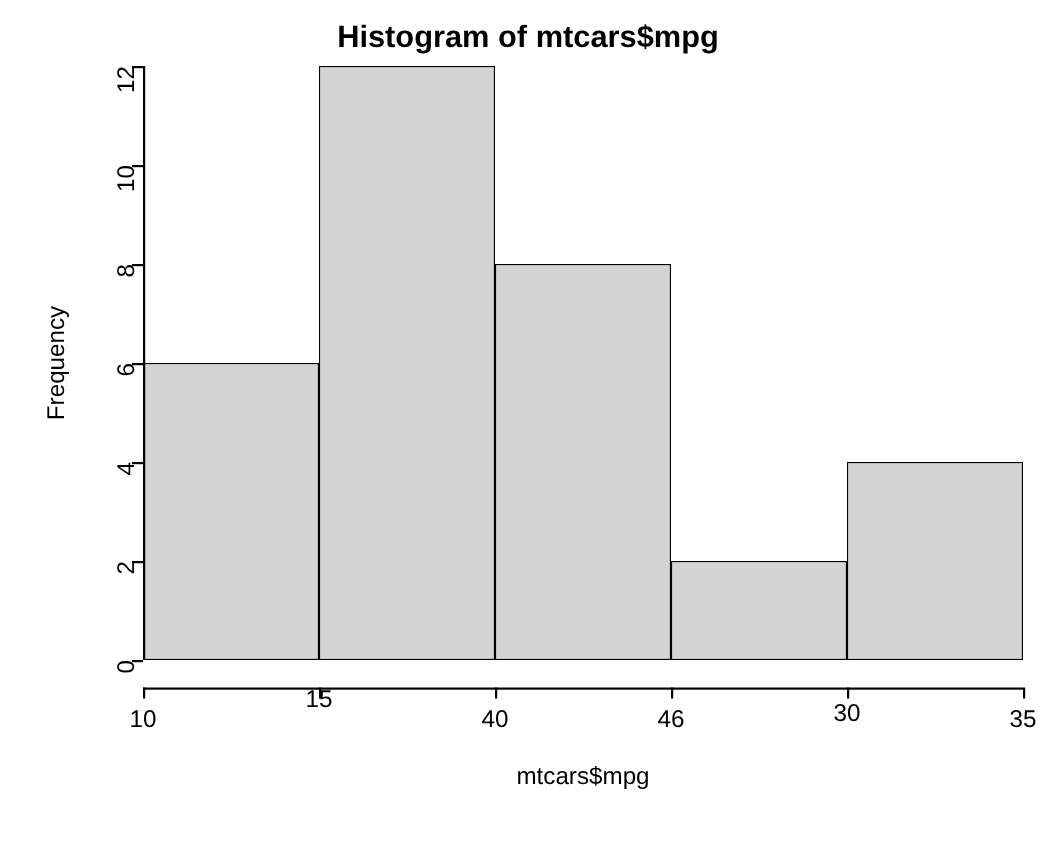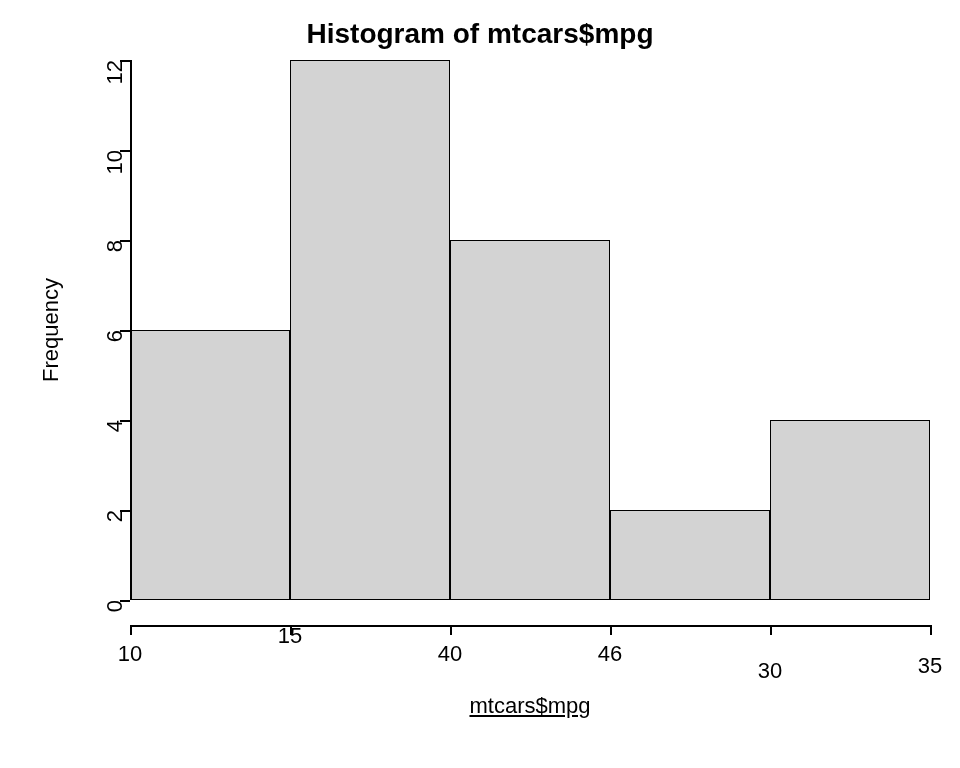--- a/index.html
+++ b/index.html
@@ -76,21 +76,20 @@
     .y-axis-label {
       position: absolute;
       font-size: 22px;
       transform: rotate(-90deg);
       transform-origin: center center;
     }
     .x-axis-label {
       position: absolute;
       font-size: 22px;
       text-align: center;
-      text-decoration: underline;
     }
   </style>
 </head>
 <body>
 
 <div class="chart-title">Histogram of mtcars$mpg</div>
 
 <div class="plot-area" id="plot-area">
     <div class="bar" style="left: 0px; width: 160px; height: 270px;"></div>
     <div class="bar" style="left: 160px; width: 160px; height: 540px;"></div>
@@ -103,23 +102,23 @@
     <div class="x-axis-line" style="left: 130px; top: 625px; width: 800px;"></div>
     <div class="x-tick" style="left: 130px; top: 625px; height: 10px;"></div>
     <div class="x-tick-label" style="left: 130px; top: 641px;">10</div>
     <div class="x-tick" style="left: 290px; top: 625px; height: 10px;"></div>
     <div class="x-tick-label" style="left: 290px; top: 623px;">15</div>
     <div class="x-tick" style="left: 450px; top: 625px; height: 10px;"></div>
     <div class="x-tick-label" style="left: 450px; top: 641px;">40</div>
     <div class="x-tick" style="left: 610px; top: 625px; height: 10px;"></div>
     <div class="x-tick-label" style="left: 610px; top: 641px;">46</div>
     <div class="x-tick" style="left: 770px; top: 625px; height: 10px;"></div>
-    <div class="x-tick-label" style="left: 770px; top: 658px;">30</div>
+    <div class="x-tick-label" style="left: 770px; top: 635px;">30</div>
     <div class="x-tick" style="left: 930px; top: 625px; height: 10px;"></div>
-    <div class="x-tick-label" style="left: 930px; top: 641px; margin-top: 12px;">35</div>
+    <div class="x-tick-label" style="left: 930px; top: 641px;">35</div>
     <div class="y-axis-line" style="top: 60px; height: 540px;"></div>
     <div class="y-tick" style="left: 120px; top: 600px;"></div>
     <div class="y-tick-label" style="left: 65px; top: 600px; width: 50px;">0</div>
     <div class="y-tick" style="left: 120px; top: 510px;"></div>
     <div class="y-tick-label" style="left: 65px; top: 510px; width: 50px;">2</div>
     <div class="y-tick" style="left: 120px; top: 420px;"></div>
     <div class="y-tick-label" style="left: 65px; top: 420px; width: 50px;">4</div>
     <div class="y-tick" style="left: 120px; top: 330px;"></div>
     <div class="y-tick-label" style="left: 65px; top: 330px; width: 50px;">6</div>
     <div class="y-tick" style="left: 120px; top: 240px;"></div>

